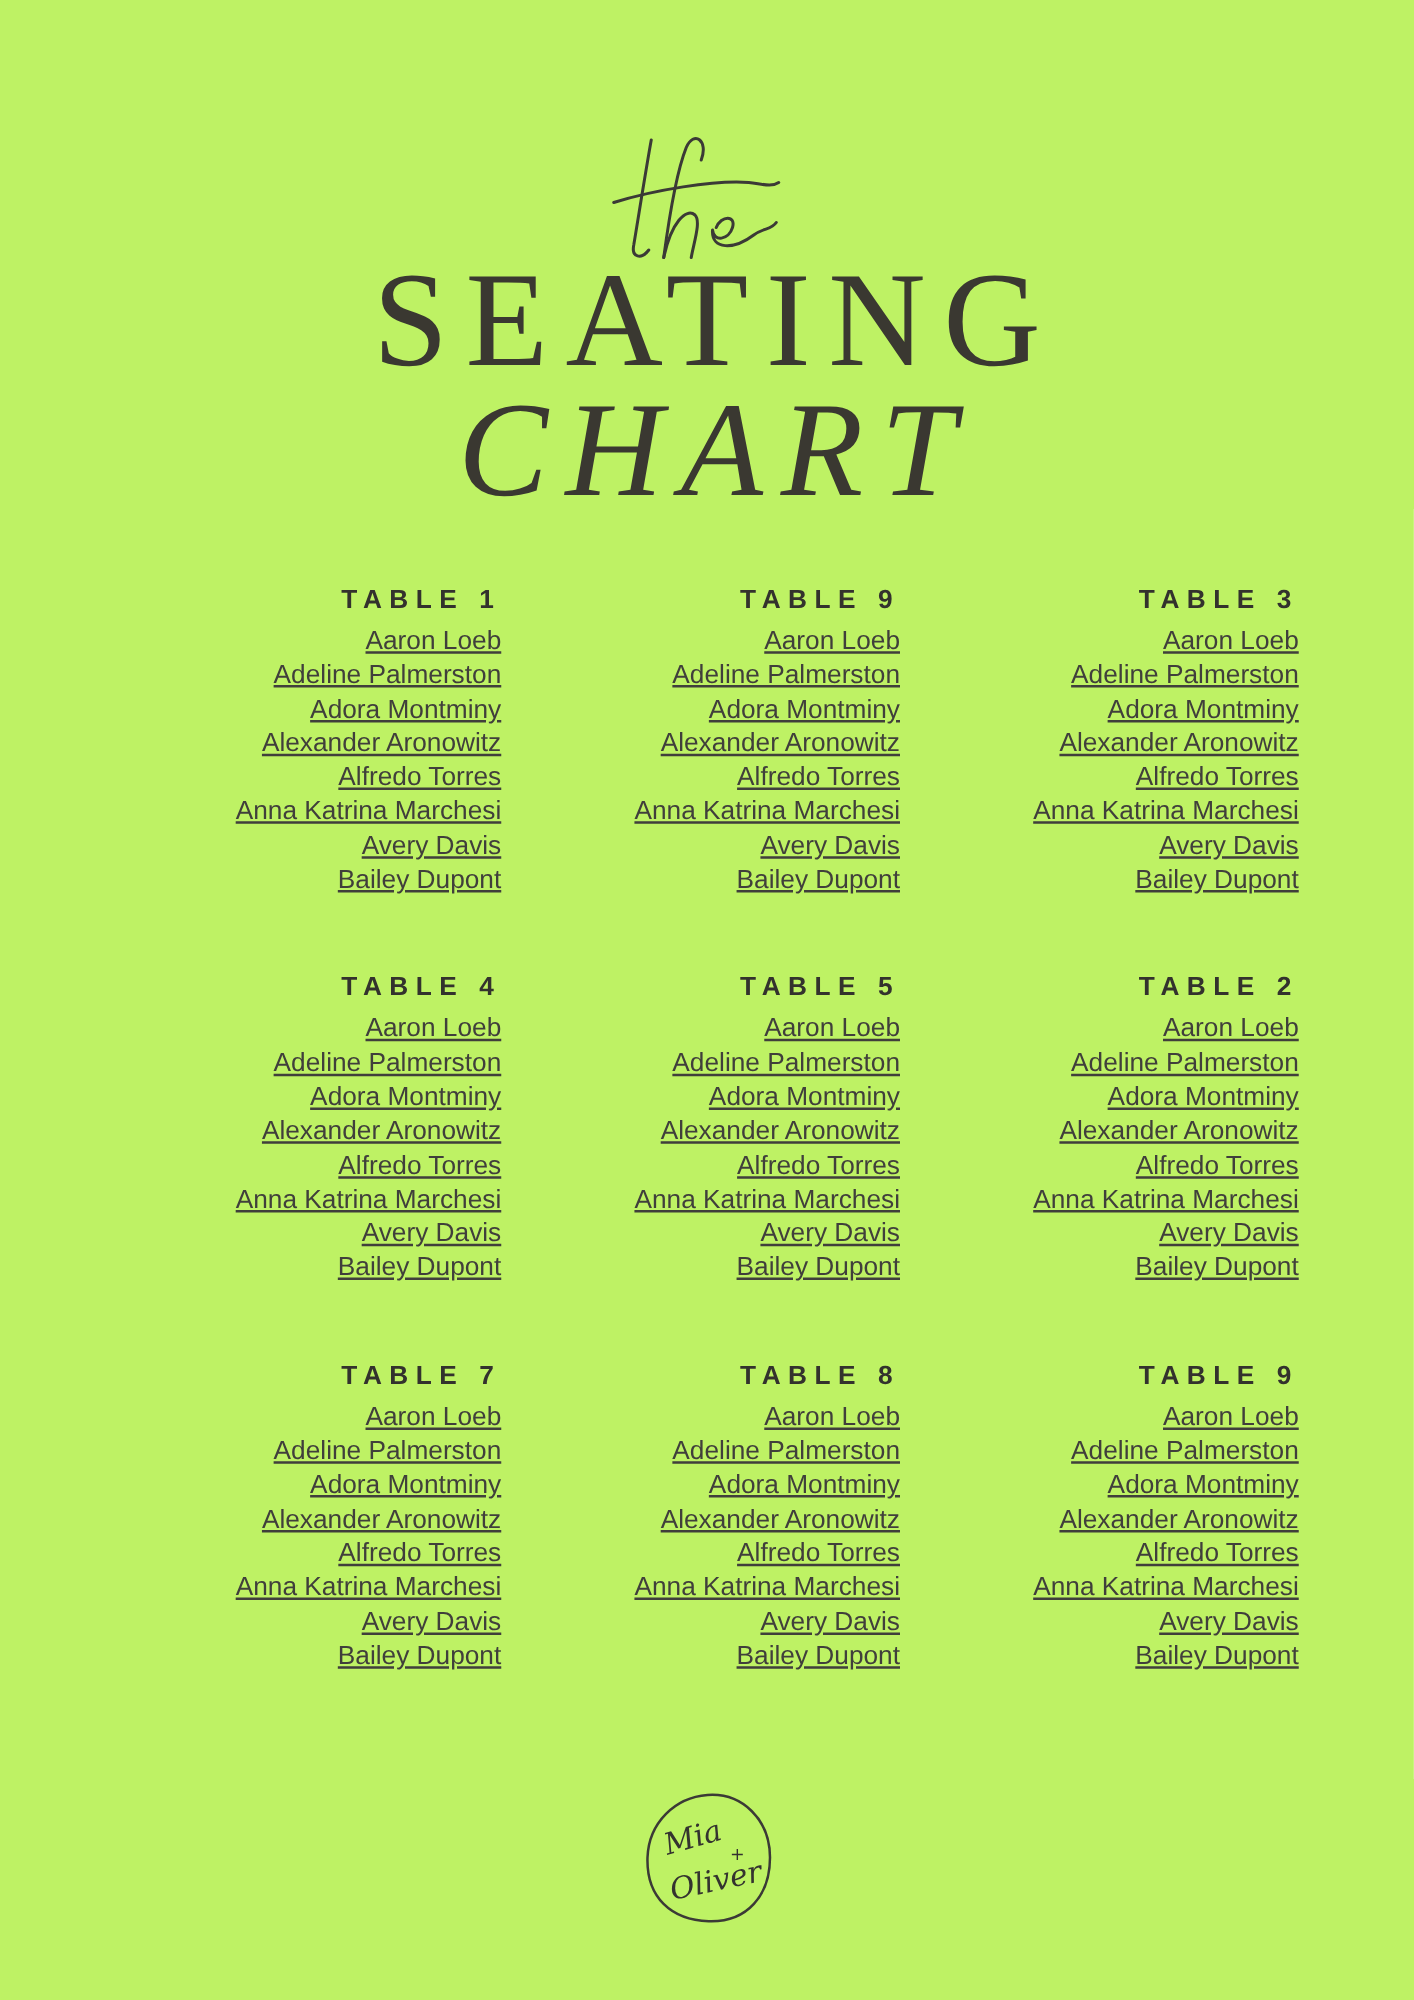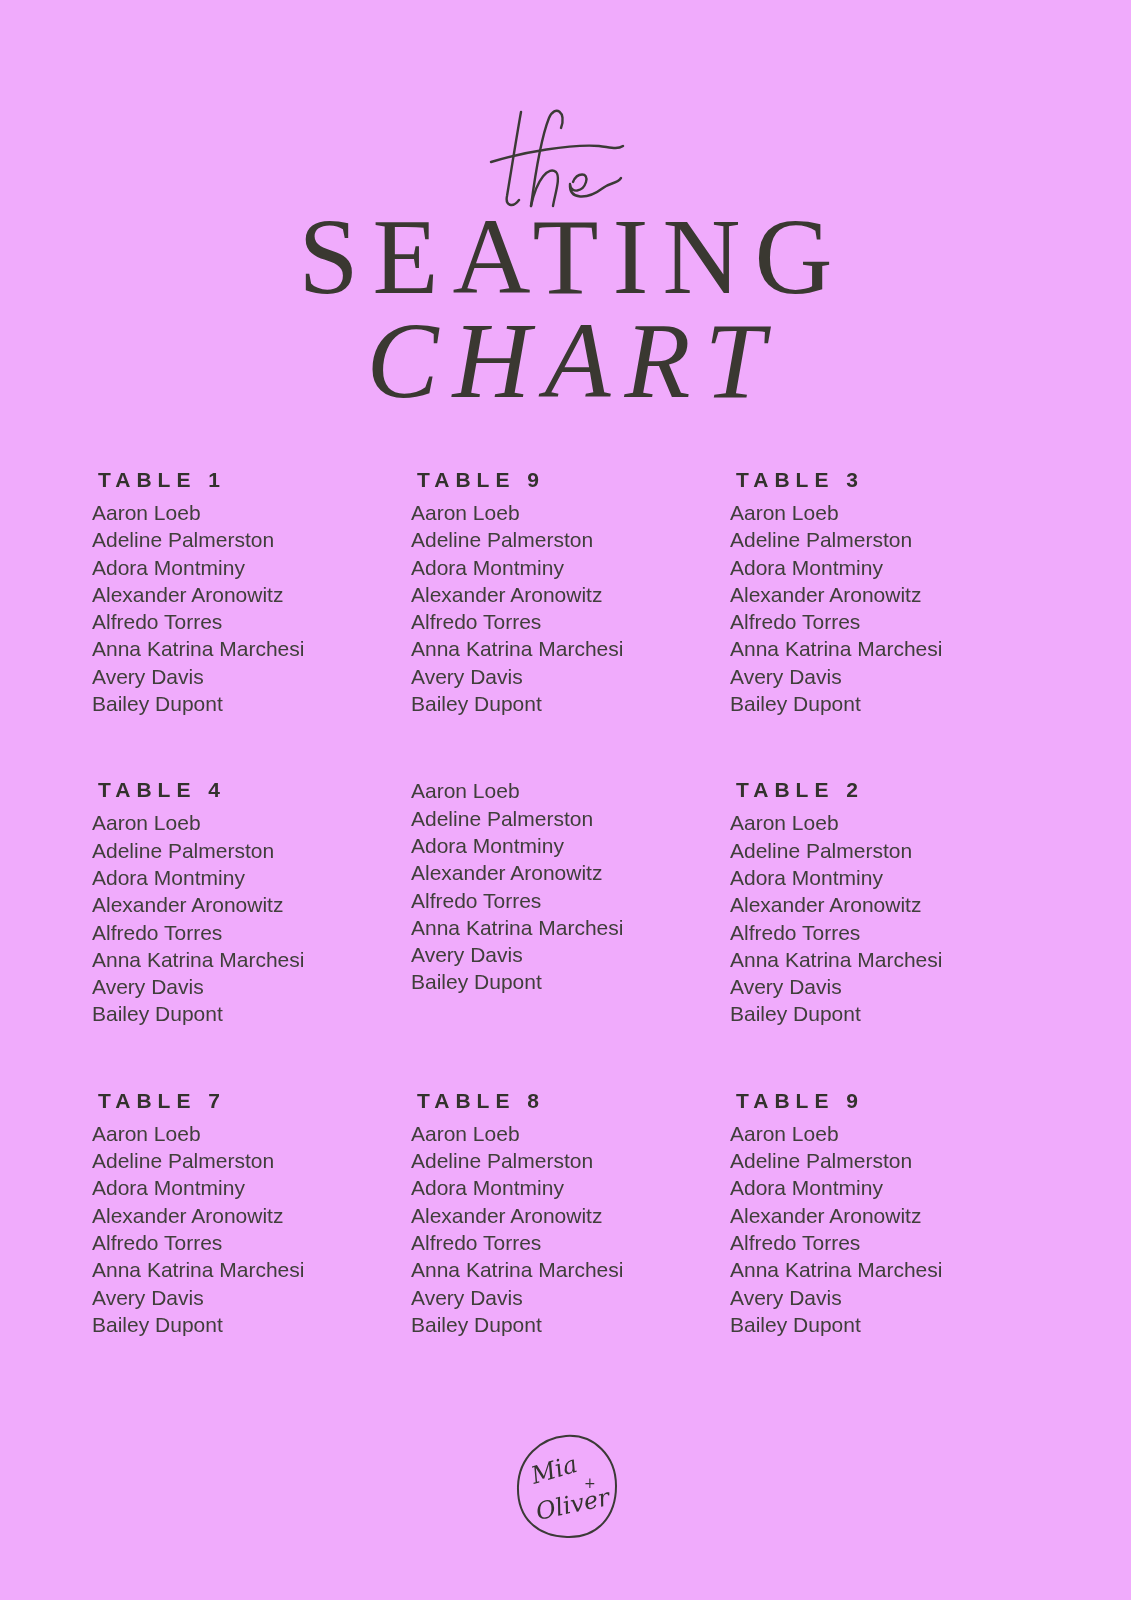--- a/index.html
+++ b/index.html
@@ -1,19 +1,19 @@
 <!DOCTYPE html>
 <html><head>
 <meta charset="utf-8">
 <style>
   html,body { margin:0; padding:0; }
   .page {
     position:relative;
     width:1131px; height:1600px;
-    background:#f0abfc;
+    background:#bef264;
     font-family:"Liberation Sans", sans-serif;
     color:#3e3d39;
     overflow:hidden;
   }
   .sr { position:absolute; width:1px; height:1px; overflow:hidden; clip:rect(0 0 0 0); white-space:nowrap; }
 
   
   .script-the {
     position:absolute; top:106px; left:487px;
     width:140px; height:112px;
@@ -36,35 +36,36 @@
   .title-line.l2 { top:307px;font-style:italic; }
 
   
   .grid {
     position:absolute; top:467px; left:92px; width:947px;
     display:grid;
     grid-template-columns:repeat(3, 1fr);
     column-gap:10px;
     row-gap:60px;
   }
-  .table-card { text-align:left; }
+  .table-card { text-align:right; }
   .table-title {
     margin:0 0 6px 0;
     font-size:21px;
     line-height:26px;
     font-weight:700;
     letter-spacing:6px;
     text-indent:6px;
     color:#33322d;
   }
   .guest-list {
     list-style:none; margin:0; padding:0;
     font-size:21px;
     line-height:27.3px;
     color:#403f3b;
+    text-decoration:underline;
   }
 
   
   .logo {
     position:absolute; top:1430px; left:510px;
     width:112px; height:112px;
   }
   .logo svg { display:block; width:100%; height:100%; }
   .logo text {
     font-family:"DejaVu Serif", serif;
@@ -141,20 +142,21 @@
           <li>Adora Montminy</li>
           <li>Alexander Aronowitz</li>
           <li>Alfredo Torres</li>
           <li>Anna Katrina Marchesi</li>
           <li>Avery Davis</li>
           <li>Bailey Dupont</li>
         </ul>
     </section>
 
     <section class="table-card">
+      <h2 class="table-title">TABLE 5</h2>
       <ul class="guest-list">
           <li>Aaron Loeb</li>
           <li>Adeline Palmerston</li>
           <li>Adora Montminy</li>
           <li>Alexander Aronowitz</li>
           <li>Alfredo Torres</li>
           <li>Anna Katrina Marchesi</li>
           <li>Avery Davis</li>
           <li>Bailey Dupont</li>
         </ul>

